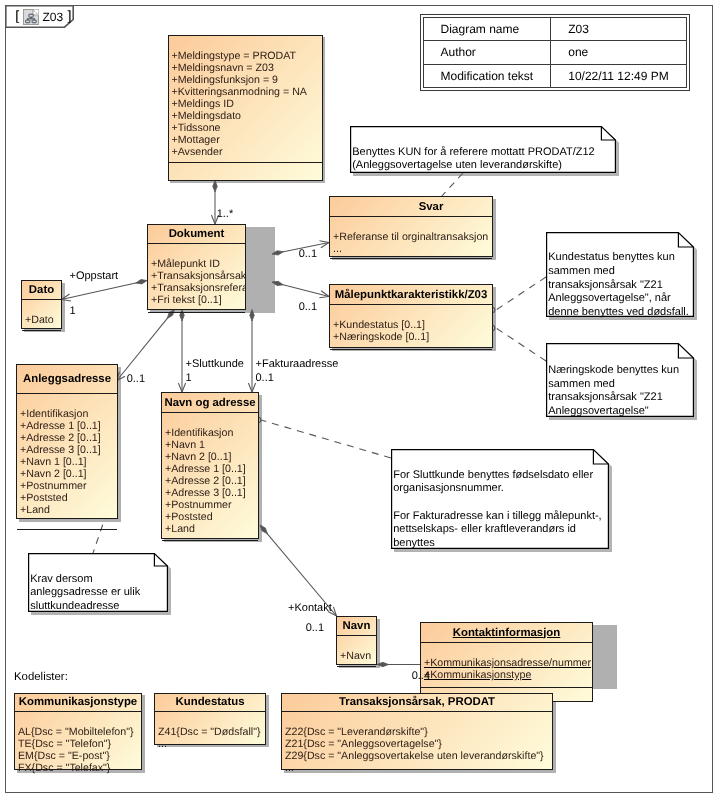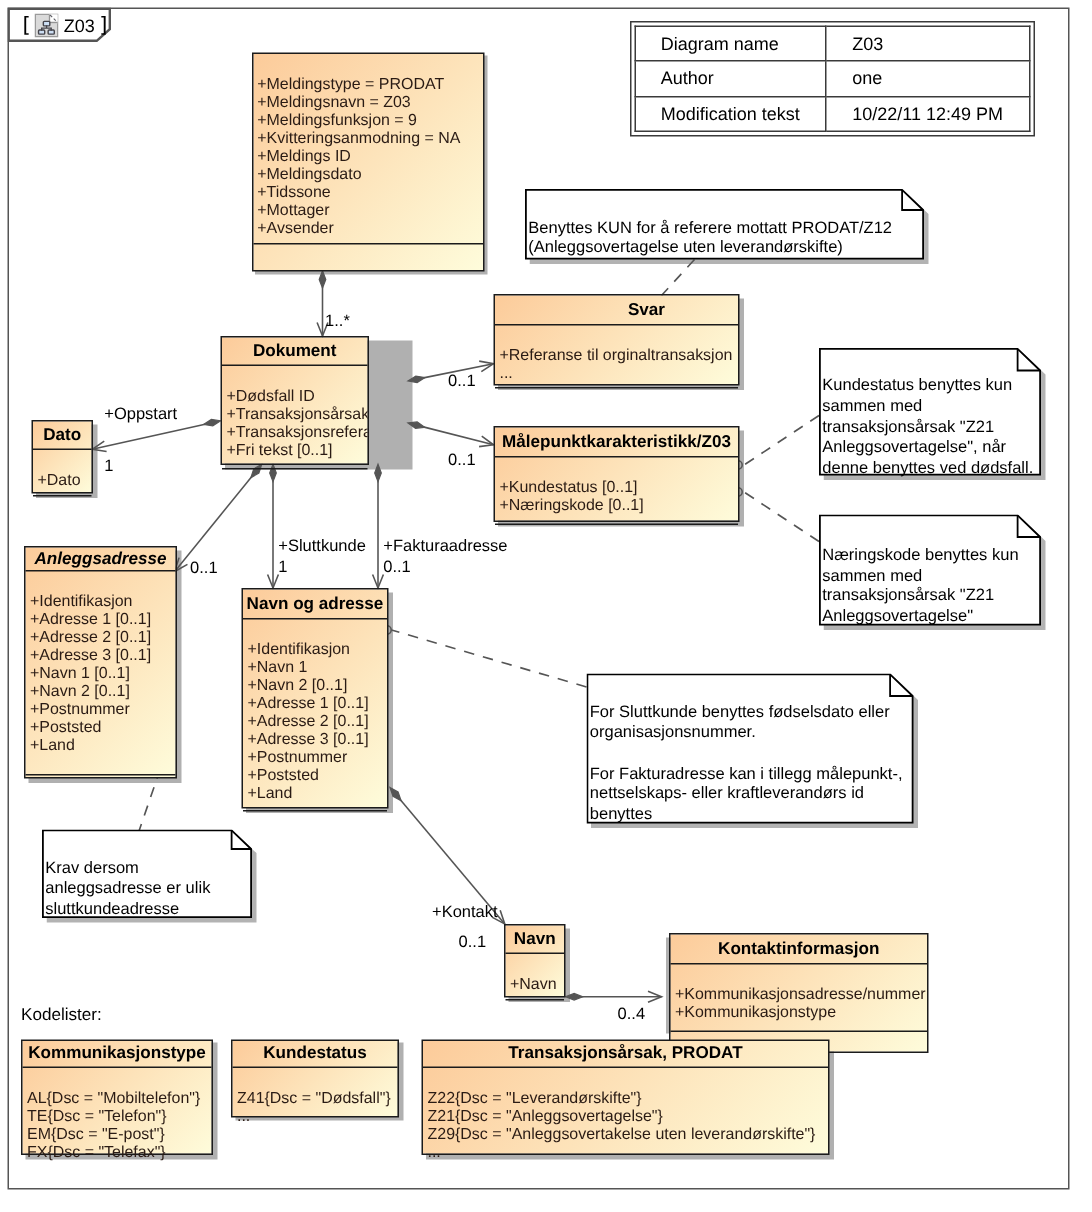--- a/index.html
+++ b/index.html
@@ -186,21 +186,21 @@
           <div class="attr">+Tidssone</div>
           <div class="attr">+Mottager</div>
           <div class="attr">+Avsender</div>
         </div>
         <div class="foot" style="height: 8px;"></div>
       </div>
       <div class="clsShadow" style="left: 149.6px; top: 226.6px; width: 125px; height: 86px;"></div>
       <div class="cls" style="left: 147px; top: 224px; width: 99px; height: 86px;">
         <div class="hdr" style="height: 19.3px;">Dokument</div>
         <div class="body" style="height: 56.3px;">
-          <div class="attr">+Dødsfall ID</div>
+          <div class="attr">+Målepunkt ID</div>
           <div class="attr">+Transaksjonsårsak</div>
           <div class="attr">+Transaksjonsreferanse</div>
           <div class="attr">+Fri tekst [0..1]</div>
         </div>
         <div class="foot" style="height: 8px;"></div>
       </div>
       <div class="clsShadow" style="left: 331.6px; top: 198.6px; width: 164px; height: 61px;"></div>
       <div class="cls center" style="left: 329px; top: 196px; width: 164px; height: 61px;">
         <div class="hdr" style="height: 20px; padding-left: 40px;">Svar</div>
         <div class="body" style="height: 29.6px;">
@@ -221,21 +221,21 @@
       <div class="clsShadow" style="left: 23.6px; top: 282.6px; width: 41px; height: 49px;"></div>
       <div class="cls" style="left: 21px; top: 280px; width: 41px; height: 49px;">
         <div class="hdr" style="height: 19px;">Dato</div>
         <div class="body" style="height: 18.6px;">
           <div class="attr">+Dato</div>
         </div>
         <div class="foot" style="height: 9px;"></div>
       </div>
       <div class="clsShadow" style="left: 18.6px; top: 366.6px; width: 102px; height: 155px;"></div>
       <div class="cls" style="left: 16px; top: 364px; width: 102px; height: 155px;">
-        <div class="hdr" style="height: 16px; font-style: italic;">Anleggsadresse</div>
+        <div class="hdr" style="height: 29px;">Anleggsadresse</div>
         <div class="body" style="height: 123.6px;">
           <div class="attr">+Identifikasjon</div>
           <div class="attr">+Adresse 1 [0..1]</div>
           <div class="attr">+Adresse 2 [0..1]</div>
           <div class="attr">+Adresse 3 [0..1]</div>
           <div class="attr">+Navn 1 [0..1]</div>
           <div class="attr">+Navn 2 [0..1]</div>
           <div class="attr">+Postnummer</div>
           <div class="attr">+Poststed</div>
           <div class="attr">+Land</div>
@@ -260,21 +260,21 @@
       </div>
       <div class="clsShadow" style="left: 338.6px; top: 618.6px; width: 41px; height: 49px;"></div>
       <div class="cls" style="left: 336px; top: 616px; width: 41px; height: 49px;">
         <div class="hdr" style="height: 19px;">Navn</div>
         <div class="body" style="height: 18.6px;">
           <div class="attr">+Navn</div>
         </div>
         <div class="foot" style="height: 9px;"></div>
       </div>
       <div class="clsShadow" style="left: 443.6px; top: 624.6px; width: 173px; height: 64px;"></div>
-      <div class="cls" style="left: 446px; top: 622px; width: 173px; height: 80px;">
+      <div class="cls" style="left: 420px; top: 622px; width: 173px; height: 80px; text-decoration: underline;">
         <div class="hdr" style="height: 20px;">Kontaktinformasjon</div>
         <div class="body" style="height: 32.6px;">
           <div class="attr">+Kommunikasjonsadresse/nummer</div>
           <div class="attr">+Kommunikasjonstype</div>
         </div>
         <div class="foot" style="height: 9px;"></div>
       </div>
       <div class="clsShadow" style="left: 16.6px; top: 695.1px; width: 128px; height: 77.5px;"></div>
       <div class="cls" style="left: 14px; top: 692.5px; width: 128px; height: 77.5px;">
         <div class="hdr" style="height: 18.3px;">Kommunikasjonstype</div>

